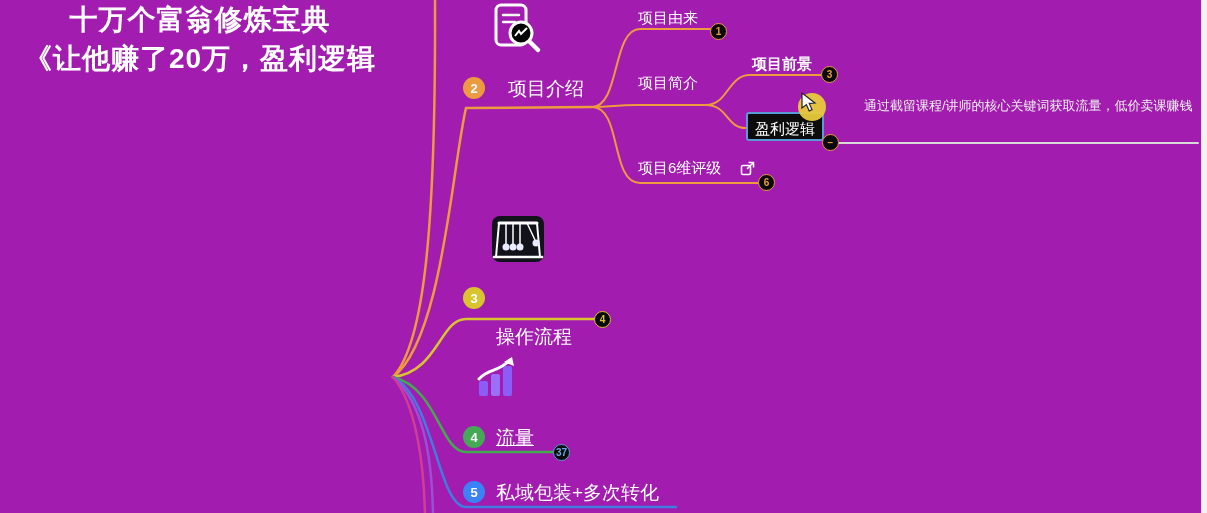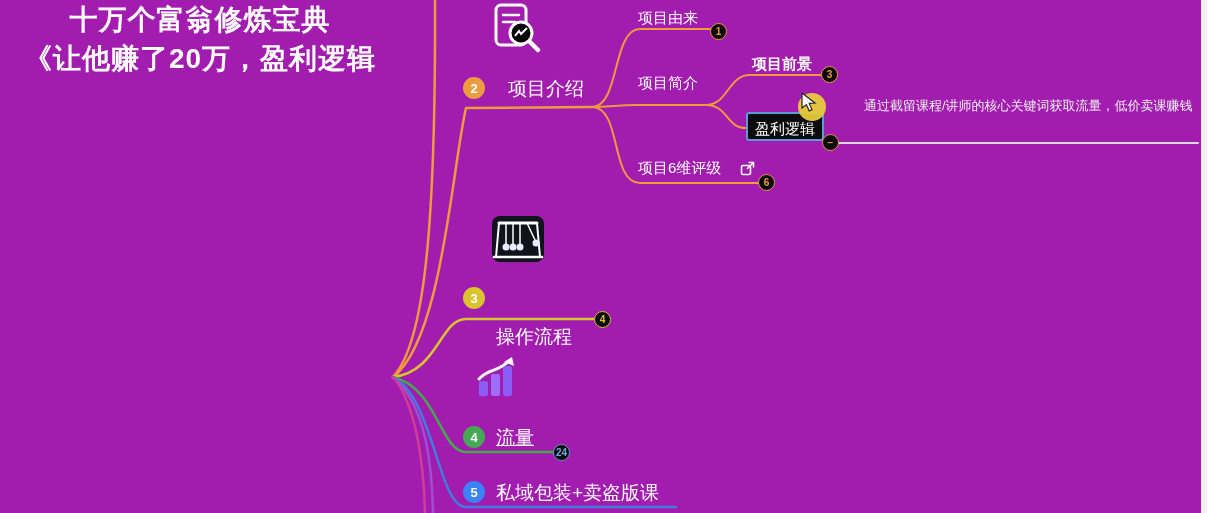--- a/index.html
+++ b/index.html
@@ -142,24 +142,24 @@
     <svg width="52" height="44" viewBox="0 0 52 44">
       <rect x="5" y="27" width="9" height="15" rx="2" fill="#8b5cf6"></rect>
       <rect x="17" y="20" width="9" height="22" rx="2" fill="#9d6ff8"></rect>
       <rect x="29" y="12" width="9" height="30" rx="2" fill="#8b5cf6"></rect>
       <path d="M5,25 C15,14 23,19 36,6" fill="none" stroke="#ffffff" stroke-width="3" stroke-linecap="round"></path>
       <polygon points="38,3 40,12 30,8" fill="#ffffff"></polygon>
     </svg>
   </div>
   <div class="abs big-badge badge-green" style="left:463px;top:426px;">4</div>
   <div class="abs branch-label" style="left:496px;top:425px;text-decoration:underline;">流量</div>
-  <div class="abs ring-badge ring-blue" style="left:553px;top:444px;">24</div>
+  <div class="abs ring-badge ring-blue" style="left:553px;top:444px;">37</div>
 
   <div class="abs big-badge badge-blue" style="left:463px;top:481px;">5</div>
-  <div class="abs branch-label" style="left:496px;top:480px;">私域包装+卖盗版课</div>
+  <div class="abs branch-label" style="left:496px;top:480px;">私域包装+多次转化</div>
 
   <div class="abs cursor-highlight"></div>
   <div class="abs" style="left:801px;top:92px;width:18px;height:20px;z-index:10;">
     <svg width="18" height="20" viewBox="0 0 18 20">
       <path d="M1,1 L1,16 L5.4,12.6 L8.2,19 L11,17.6 L8.2,11.4 L14,11 Z" fill="#ffffff" stroke="#222222" stroke-width="1.2"></path>
     </svg>
   </div>
 
   <div class="abs scrollbar"></div>
 

